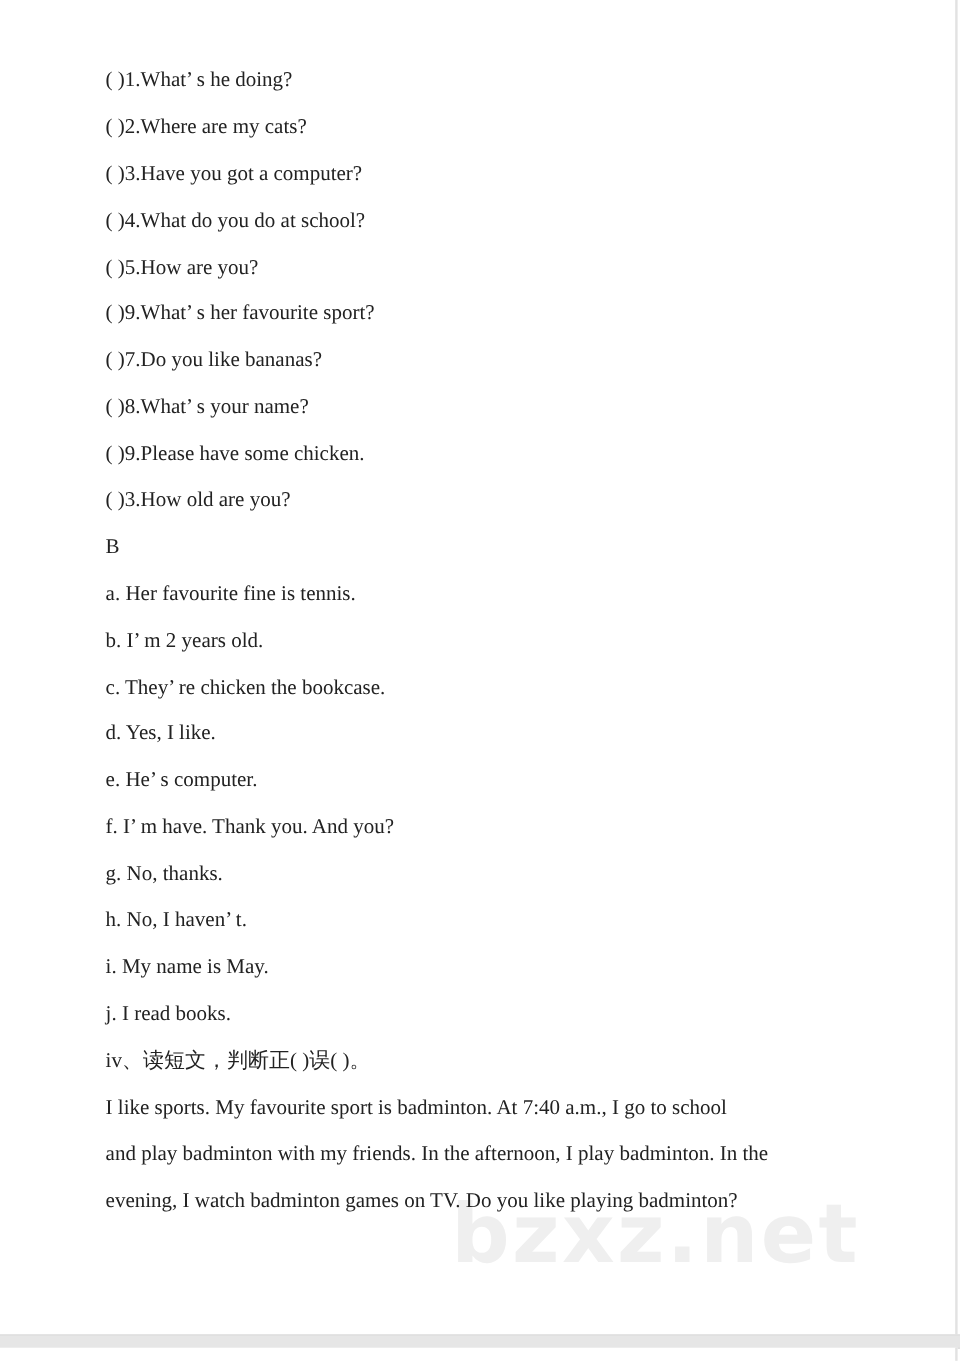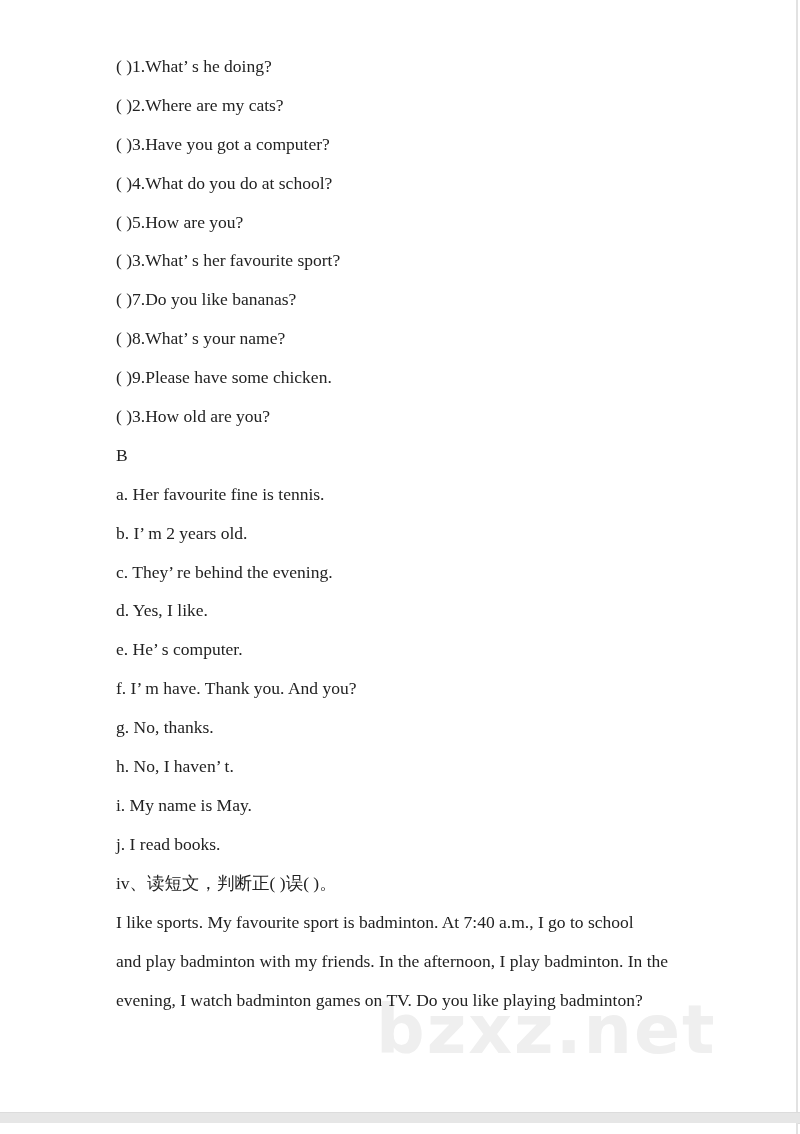--- a/index.html
+++ b/index.html
@@ -15,21 +15,21 @@
   }
   .bottom-band {
     position: absolute; left: 0; top: 1112px; width: 800px; height: 10px;
     background: #e6e6e6; border-top: 1px solid #dcdcdc; border-bottom: 1px solid #dcdcdc;
   }
   .next-page {
     position: absolute; left: 0; top: 1123px; width: 796px; height: 11px;
     background: #ffffff; border-right: 2px solid #e2e2e2;
   }
   .line {
-    position: absolute; left: 116px; font-size: 17.5px; line-height: 20px;
+    position: absolute; left: 88px; font-size: 17.5px; line-height: 20px;
     white-space: nowrap; letter-spacing: 0px; text-align: center;
   }
   .watermark {
     position: absolute; left: 376px; top: 990px; font-family: "DejaVu Sans", sans-serif;
     font-weight: bold; font-size: 68px; color: #efefef; letter-spacing: 2px;
     z-index: 0; line-height: 80px;
   }
   .content { position: relative; z-index: 1; }
 </style>
 </head>
@@ -37,31 +37,31 @@
 
 <div class="page">
   <div class="watermark">bzxz.net</div>
 
   <div class="content">
     <div class="line" style="top:56px">( )1.What’ s he doing?</div>
     <div class="line" style="top:95px">( )2.Where are my cats?</div>
     <div class="line" style="top:134px">( )3.Have you got a computer?</div>
     <div class="line" style="top:173px">( )4.What do you do at school?</div>
     <div class="line" style="top:212px">( )5.How are you?</div>
-    <div class="line" style="top:250px">( )3.What’ s her favourite sport?</div>
+    <div class="line" style="top:250px">( )9.What’ s her favourite sport?</div>
     <div class="line" style="top:289px">( )7.Do you like bananas?</div>
     <div class="line" style="top:328px">( )8.What’ s your name?</div>
     <div class="line" style="top:367px">( )9.Please have some chicken.</div>
     <div class="line" style="top:406px">( )3.How old are you?</div>
 
     <div class="line" style="top:445px">B</div>
 
     <div class="line" style="top:484px">a. Her favourite fine is tennis.</div>
     <div class="line" style="top:523px">b. I’ m 2 years old.</div>
-    <div class="line" style="top:562px">c. They’ re behind the evening.</div>
+    <div class="line" style="top:562px">c. They’ re chicken the bookcase.</div>
     <div class="line" style="top:600px">d. Yes, I like.</div>
     <div class="line" style="top:639px">e. He’ s computer.</div>
     <div class="line" style="top:678px">f. I’ m have. Thank you. And you?</div>
     <div class="line" style="top:717px">g. No, thanks.</div>
     <div class="line" style="top:756px">h. No, I haven’ t.</div>
     <div class="line" style="top:795px">i. My name is May.</div>
     <div class="line" style="top:834px">j. I read books.</div>
 
     <div class="line" style="top:873px">iv、读短文，判断正( )误( )。</div>
 

